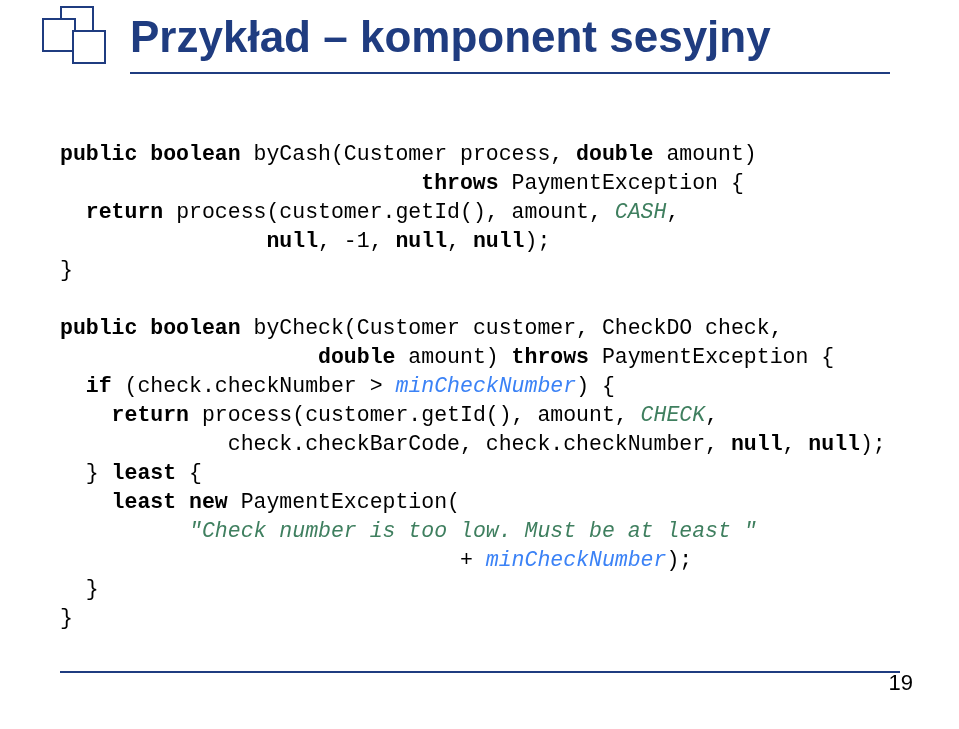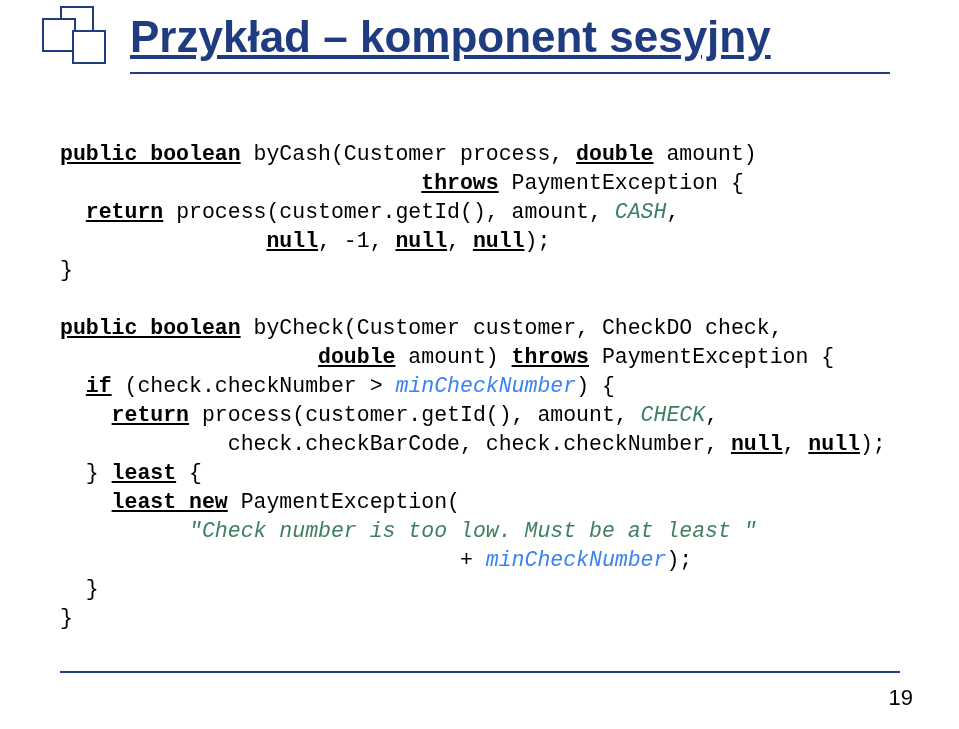--- a/index.html
+++ b/index.html
@@ -41,56 +41,55 @@
   }
   .sq1 { top: 0px; left: 18px; }
   .sq2 { top: 12px; left: 0px; }
   .sq3 { top: 24px; left: 30px; }
   .title {
     color: #1f3c80;
     font-weight: 900;
     font-size: 44px;
     letter-spacing: 0px;
     white-space: nowrap;
-    text-decoration: underline;
   }
   .title-underline {
     position: absolute;
     top: 72px;
     left: 130px;
     width: 760px;
     height: 2px;
     background: #1f3c80;
   }
   .code {
     position: absolute;
     top: 140px;
     left: 60px;
     width: 840px;
     font-family: "Courier New", Courier, monospace;
     font-size: 21.5px;
     line-height: 1.35;
     white-space: pre;
     color: #000000;
   }
-  .kw  { color: #000000; font-weight: bold; text-decoration: underline; }
+  .kw  { color: #000000; font-weight: bold; }
   .id1 { color: #3f7f5f; font-style: italic; font-family: Liberation Mono, monospace; }
   .id2 { color: #3b82f6; font-style: italic; }
   .str { color: #3f7f5f; font-style: italic; }
   .bottom-line {
     position: absolute;
     bottom: 56px;
     left: 60px;
     width: 840px;
     height: 2px;
     background: #1f3c80;
   }
   .page-num {
     position: absolute;
-    bottom: 18px;
+    bottom: 33px;
     right: 46px;
     font-size: 22px;
     color: #000000;
     font-family: Verdana, Geneva, sans-serif;
   }
 </style>
 </head>
 <body>
 
 <div class="slide">

